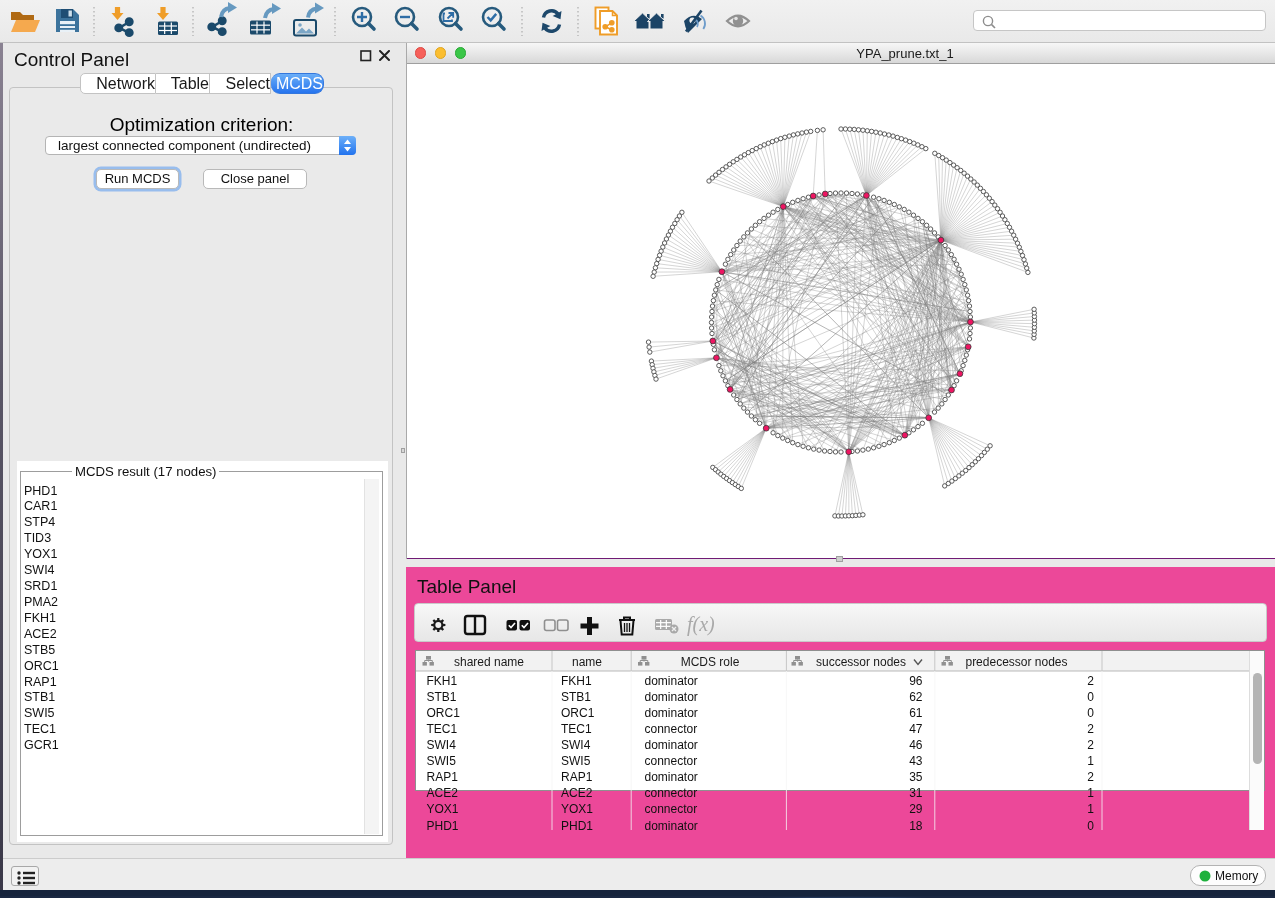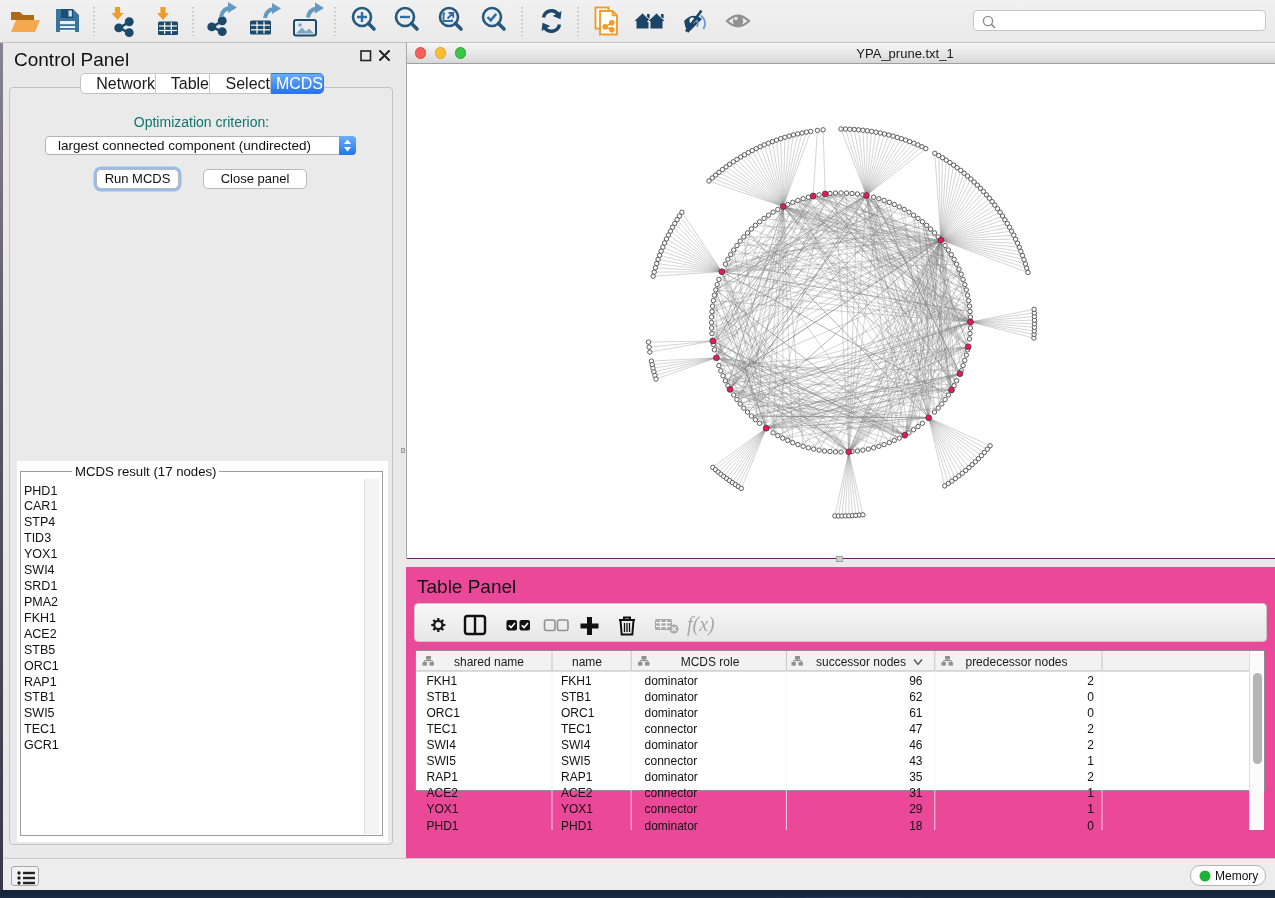--- a/index.html
+++ b/index.html
@@ -14,23 +14,23 @@
 #lstrip { left:0; top:43px; width:3px; height:847px; background:linear-gradient(#8a8292,#5a5666 40%,#3a3848); }
 #bstrip { left:0; top:890px; width:1275px; height:8px; background:#16243c; overflow:hidden; }
 
 #cpanel { left:3px; top:43px; width:397px; height:815px; background:#e9e9e9; }
 .ptitle { font-size:19px; color:#111; }
 
 .seg { position:absolute; display:flex; }
 .seg .s { border:1px solid #c3c3c3; border-left:none; background:#fff; font-size:16px; color:#1a1a1a; text-align:right; line-height:19px; height:21px; }
 .seg .s.first { border-left:1px solid #c3c3c3; border-radius:5px 0 0 5px; }
 .seg .s.last { border-radius:0 5px 5px 0; }
-.seg .s.sel { background:linear-gradient(#6aaef8,#2674ee); color:#fff; border-color:#3377dd; }
+.seg .s.sel { background:linear-gradient(#6aaef8,#2674ee); color:#fff; border-color:#3377dd;border-radius:9px; }
 #tabpanel { left:9px; top:87px; width:384px; height:758px; border:1px solid #c3c3c3; border-radius:4px; background:#eaeaea; }
-#optlabel { left:0px; top:114px; width:403px; text-align:center; font-size:14px; color:#0f766e; }
+#optlabel { left:0px; top:114px; width:403px; text-align:center; font-size:19px; color:#000000; }
 #combo { left:45px; top:136px; width:311px; height:19px; background:#fff; border:1px solid #b4b4b4; border-radius:4px; font-size:13.5px; color:#111; line-height:17px; padding-left:12px; }
 #combostep { right:-1px; top:-1px; width:17px; height:19px; border-radius:0 4px 4px 0; background:linear-gradient(#6db0f9,#2273ee); }
 .btn { position:absolute; height:20px; background:#fff; border:1px solid #b9b9b9; border-radius:5px; font-size:13px; color:#111; text-align:center; line-height:18px; }
 #runbtn { left:96px; top:169px; width:83px; box-shadow:0 0 0 2.5px rgba(107,164,238,0.65); }
 #closebtn { left:203px; top:169px; width:104px; }
 #resultwhite { left:17px; top:461px; width:371px; height:381px; background:#fff; }
 #groupbox { left:20px; top:471px; width:363px; height:365px; border:1px solid #9d9d9d; }
 #grouplabel { left:26px; top:464px; font-size:13.2px; color:#111; background:#fff; padding:0 3px;margin-left:46px; }
 #mcdslist { left:22px; top:483.5px; width:341px; font-size:12.5px; color:#111; line-height:15.92px; padding-left:2px; }
 #listscroll { left:364px; top:479px; width:15px; height:355px; background:#f4f4f4; border-left:1px solid #e2e2e2; }

